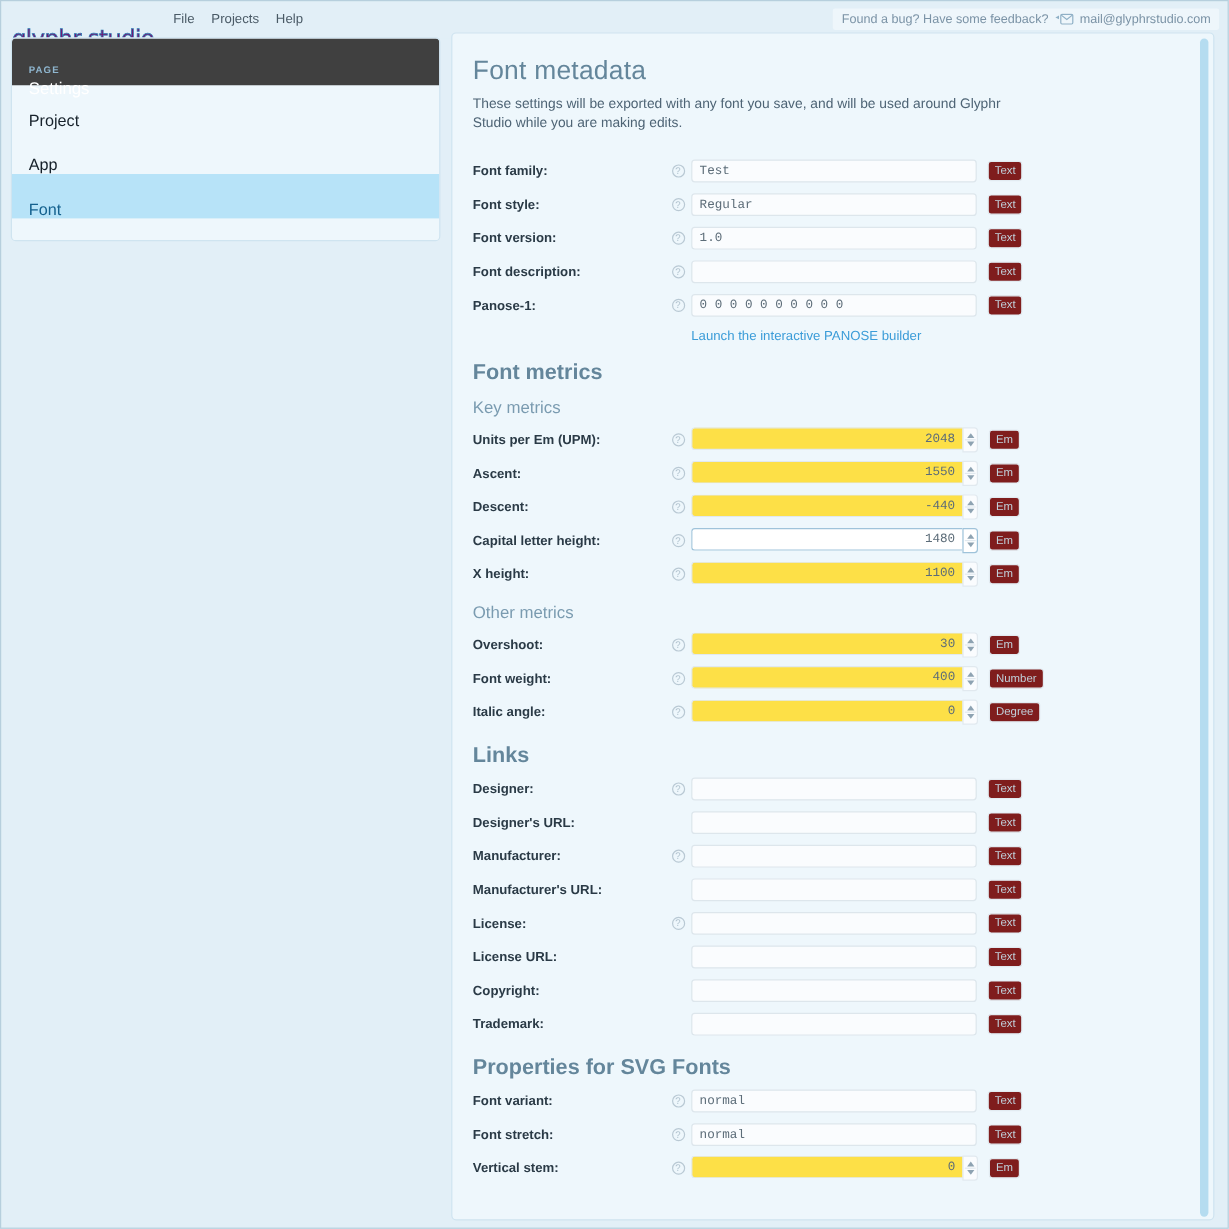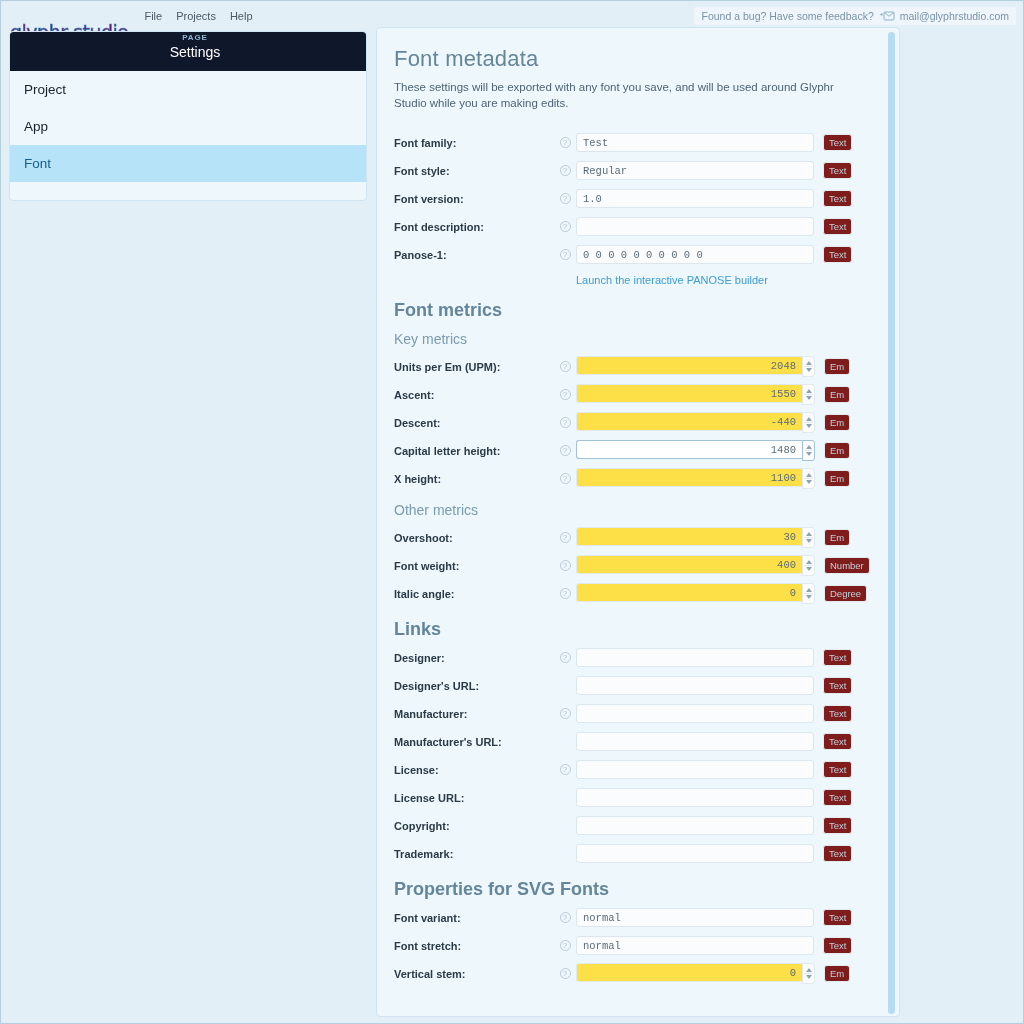--- a/index.html
+++ b/index.html
@@ -56,51 +56,50 @@
   #nav {
     position: absolute; left: 9px; top: 31px;
     width: 358px; height: 170px;
     background: #eef7fc;
     border: 1px solid #cfe4f0;
     border-radius: 4px;
     overflow: hidden;
   }
   #nav-header {
     height: 39px;
-    background: #0f172a;
-    padding: 0 0 0 14px;
+    background: #404040;
+    padding: 21px 0 0 14px;
     border-radius: 3px 3px 0 0;
-    text-align: center;
   }
   #nav-header .kicker {
     font-size: 8px; letter-spacing: 0.9px;
     color: #8fb6cf; font-weight: 700;
     line-height: 11px;
   }
   #nav-header .title {
     font-size: 14px; color: #ffffff;
     line-height: 18px;
   }
   .nav-item {
     height: 37px;
-    display: flex; align-items: center;
+    display: flex; align-items: flex-end;
     padding-left: 14px;
     font-size: 13.5px;
     color: #17222b;
     cursor: pointer;
   }
   .nav-item.selected {
     background: #b7e3f8;
     color: #14618e;
   }
 
   
   #main {
     position: absolute; left: 376px; top: 27px;
-    width: 524px; height: 990px;
+    width: 636px; height: 990px;
     background: #eef7fc;
     border: 1px solid #cfe4f0;
     border-radius: 4px;
     overflow: hidden;
   }
   #main-inner {
     position: absolute; left: 0; top: 0;
     width: 634px; padding: 18px 0 0 17px;
   }
   h1.page-title {

